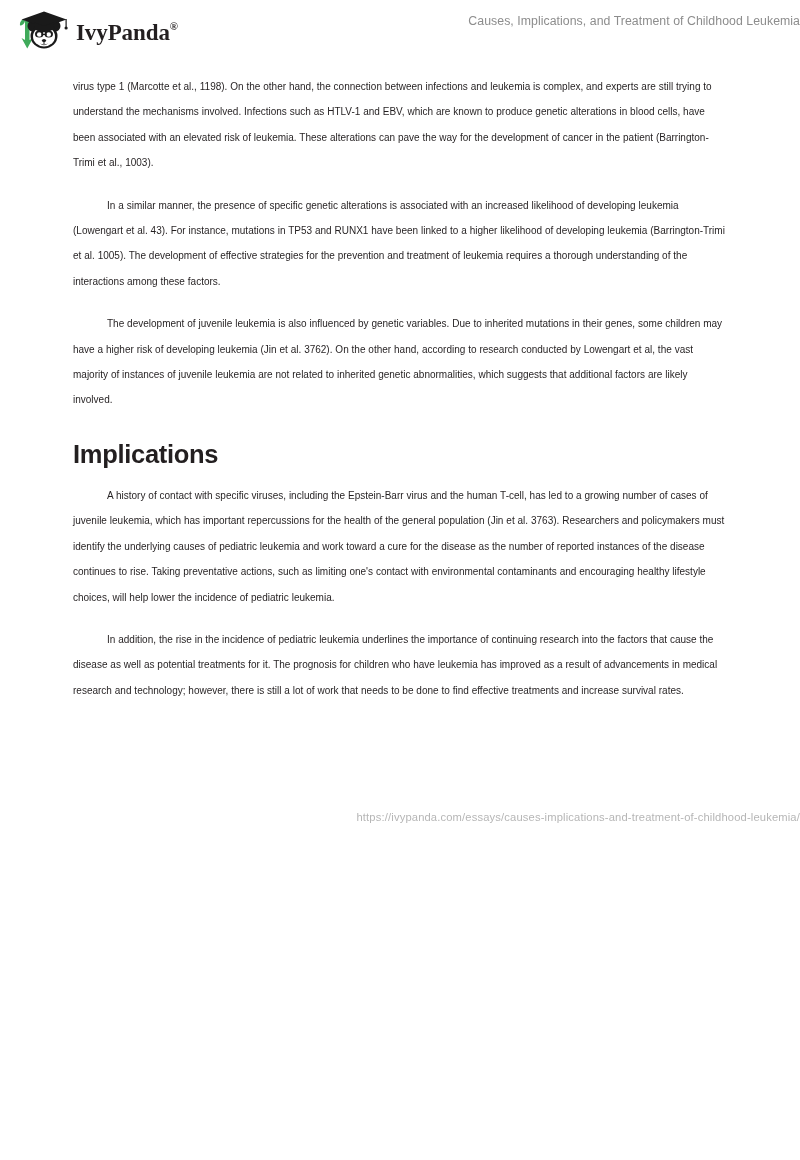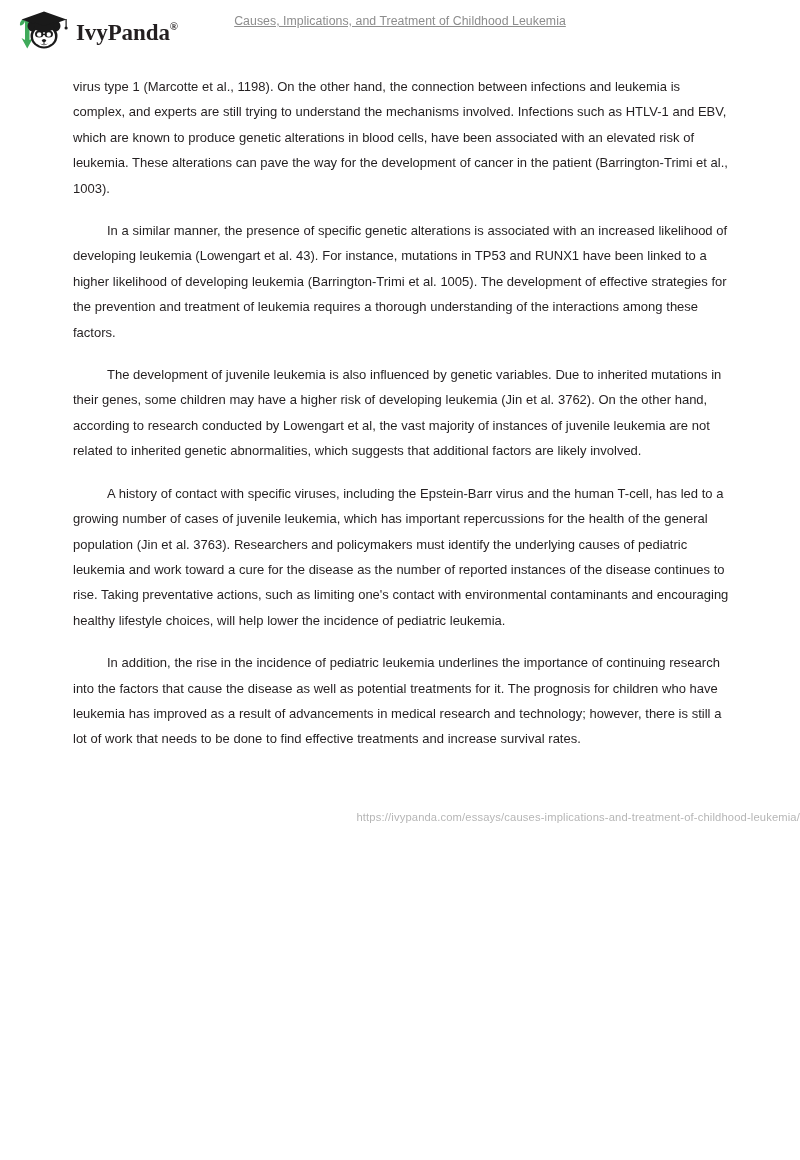--- a/index.html
+++ b/index.html
@@ -68,39 +68,38 @@
     line-height: 0;
     position: relative;
     top: -1px;
   }
 
   .header-title {
     position: absolute;
     left: 0;
     right: 0;
     top: 14px;
-    text-align: center;
+    text-align: right;
     font-size: 12.3px;
     color: #8d8d8d;
     letter-spacing: 0.05px;
     white-space: nowrap;
-    text-decoration: underline;
   }
 
   
   .content {
     position: absolute;
     left: 73px;
     top: 74px;
     width: 656px;
   }
 
   .para {
     margin: 0 0 17px 0;
-    font-size: 13px;
+    font-size: 10px;
     line-height: 25.4px;
     text-align: left;
     color: #231f20;
     text-indent: 34px;
     word-spacing: 0.1px;
   }
   .para.no-indent {
     text-indent: 0;
   }
   .para.tight {
@@ -188,20 +187,21 @@
 
     <div class="header-title">Causes, Implications, and Treatment of Childhood Leukemia</div>
   </div>
 
   <div class="content">
 
     <p class="para no-indent">virus type 1 (Marcotte et al., 1198). On the other hand, the connection between infections and leukemia is complex, and experts are still trying to understand the mechanisms involved. Infections such as HTLV-1 and EBV, which are known to produce genetic alterations in blood cells, have been associated with an elevated risk of leukemia. These alterations can pave the way for the development of cancer in the patient (Barrington-Trimi et al., 1003).</p>
     <p class="para">In a similar manner, the presence of specific genetic alterations is associated with an increased likelihood of developing leukemia (Lowengart et al. 43). For instance, mutations in TP53 and RUNX1 have been linked to a higher likelihood of developing leukemia (Barrington-Trimi et al. 1005). The development of effective strategies for the prevention and treatment of leukemia requires a thorough understanding of the interactions among these factors.</p>
     <p class="para tight">The development of juvenile leukemia is also influenced by genetic variables. Due to inherited mutations in their genes, some children may have a higher risk of developing leukemia (Jin et al. 3762). On the other hand, according to research conducted by Lowengart et al, the vast majority of instances of juvenile leukemia are not related to inherited genetic abnormalities, which suggests that additional factors are likely involved.</p>
 
+    <h2 class="section-heading">Implications</h2>
 
     <p class="para">A history of contact with specific viruses, including the Epstein-Barr virus and the human T-cell, has led to a growing number of cases of juvenile leukemia, which has important repercussions for the health of the general population (Jin et al. 3763). Researchers and policymakers must identify the underlying causes of pediatric leukemia and work toward a cure for the disease as the number of reported instances of the disease continues to rise. Taking preventative actions, such as limiting one's contact with environmental contaminants and encouraging healthy lifestyle choices, will help lower the incidence of pediatric leukemia.</p>
     <p class="para">In addition, the rise in the incidence of pediatric leukemia underlines the importance of continuing research into the factors that cause the disease as well as potential treatments for it. The prognosis for children who have leukemia has improved as a result of advancements in medical research and technology; however, there is still a lot of work that needs to be done to find effective treatments and increase survival rates.</p>
   </div>
 
   <div class="page-footer">
     <a class="footer-url" href="#">https://ivypanda.com/essays/causes-implications-and-treatment-of-childhood-leukemia/</a>
   </div>
 
 </div>

